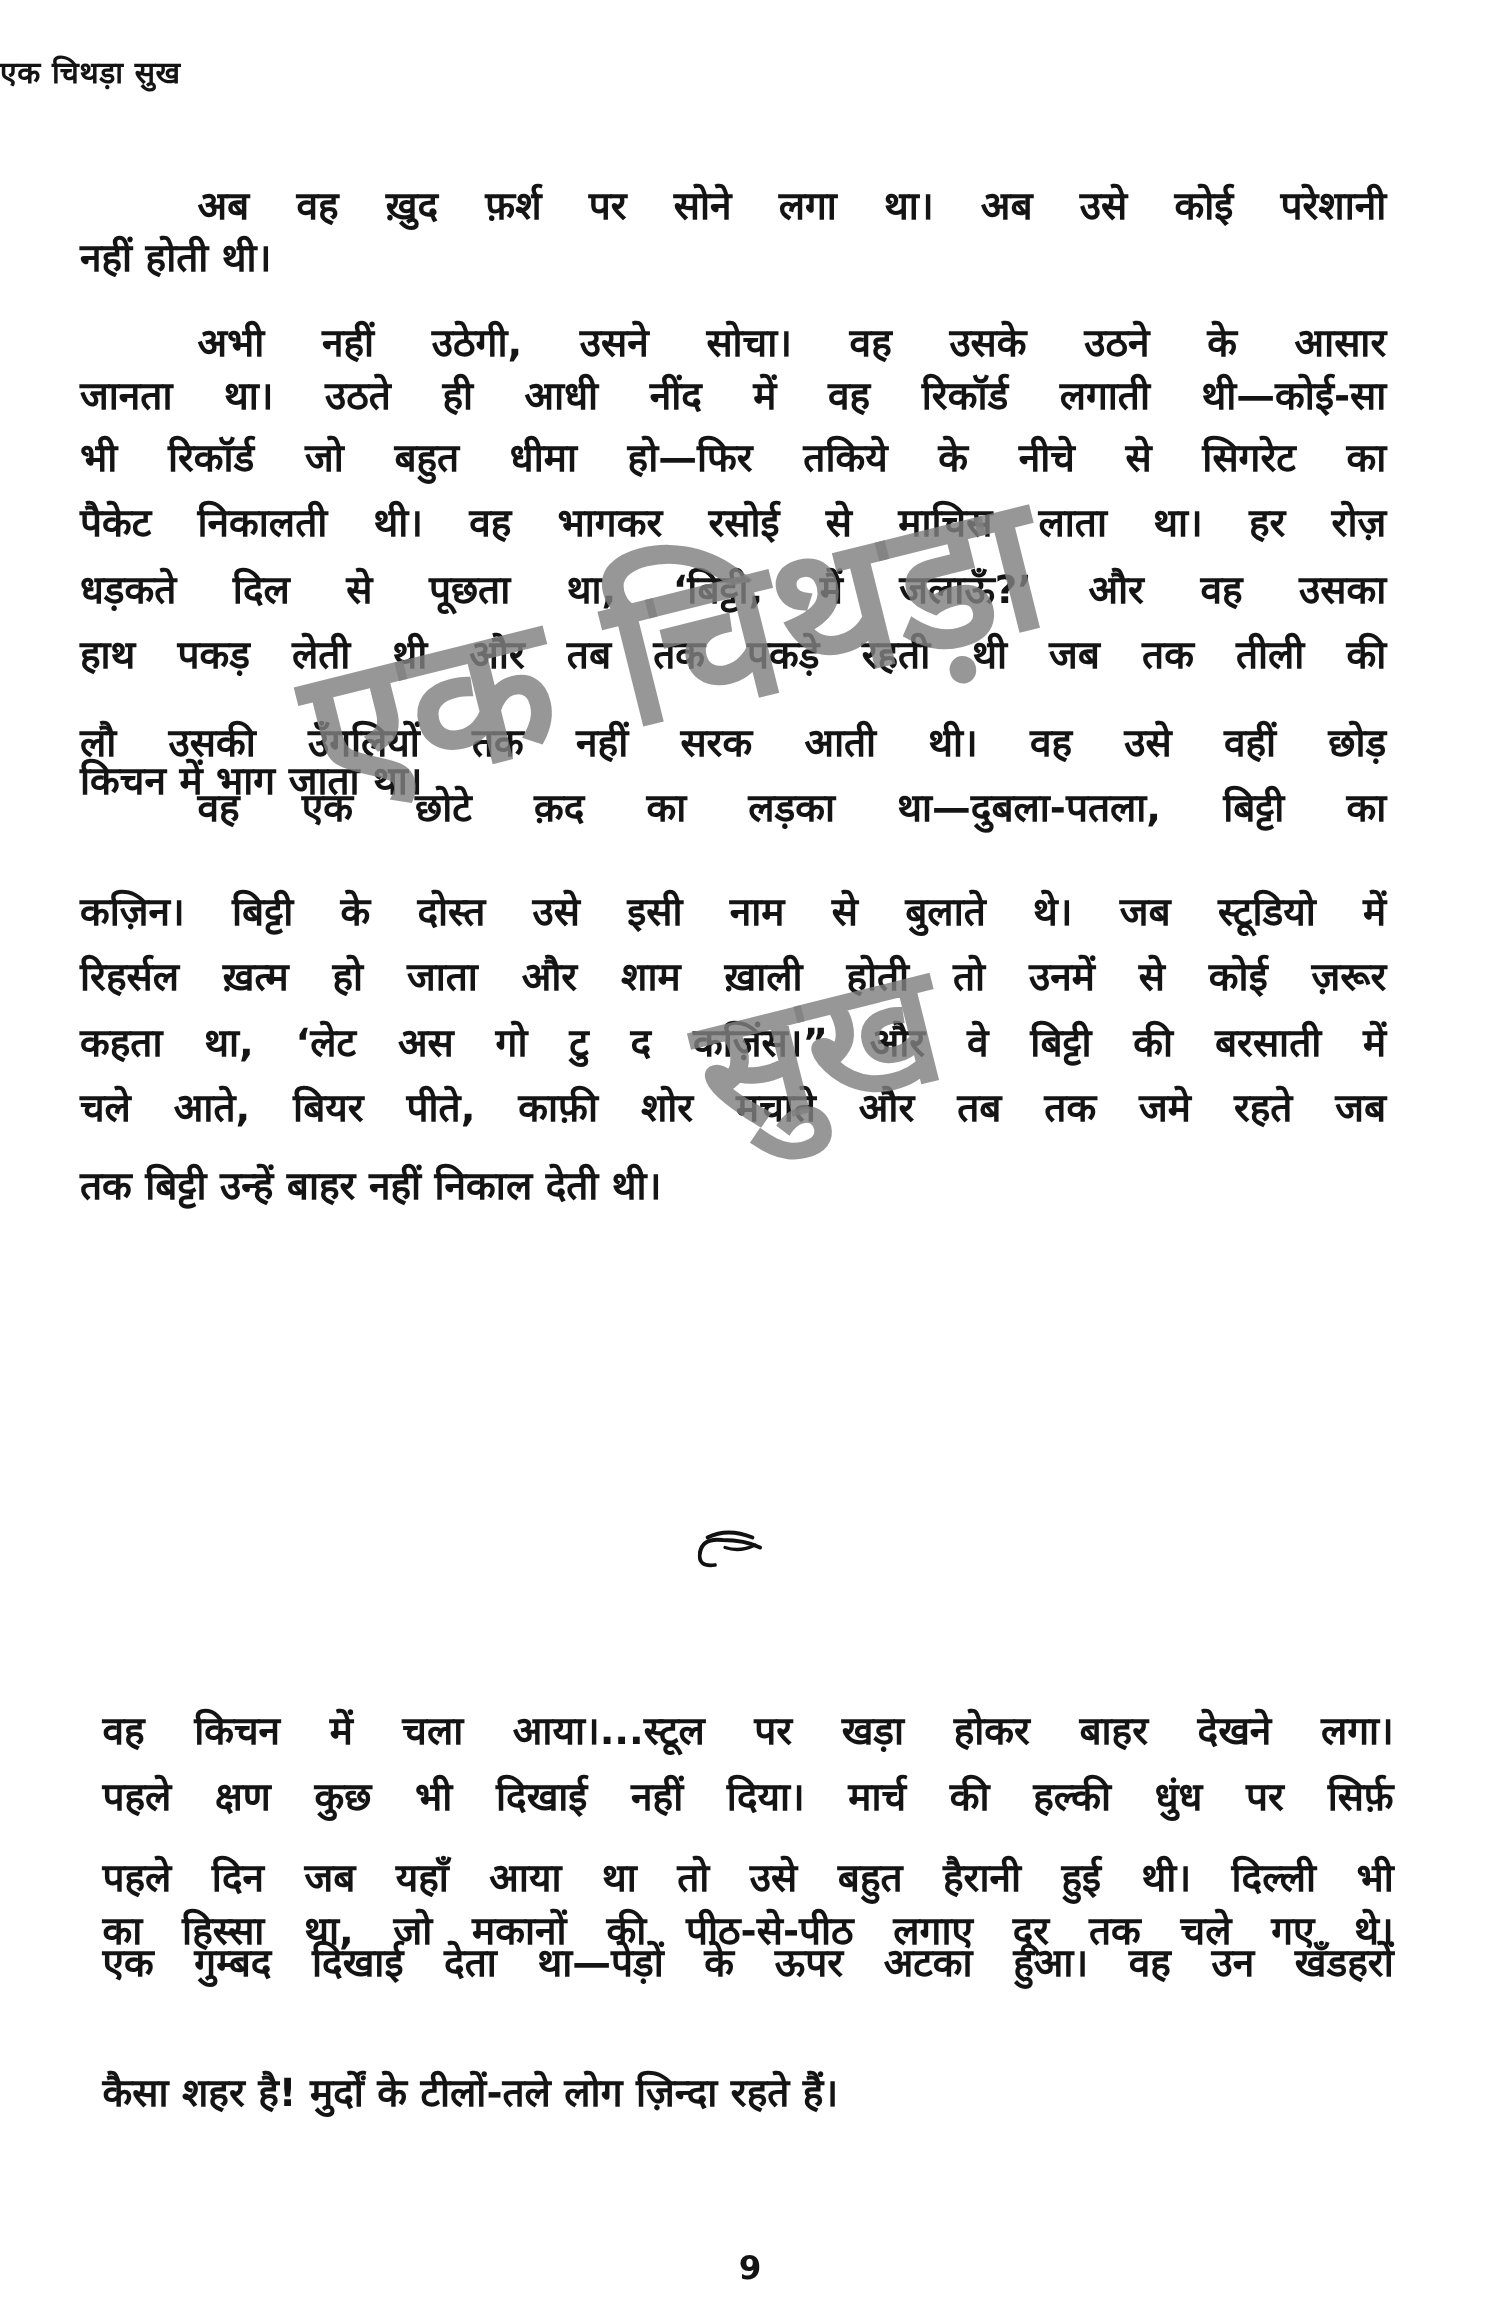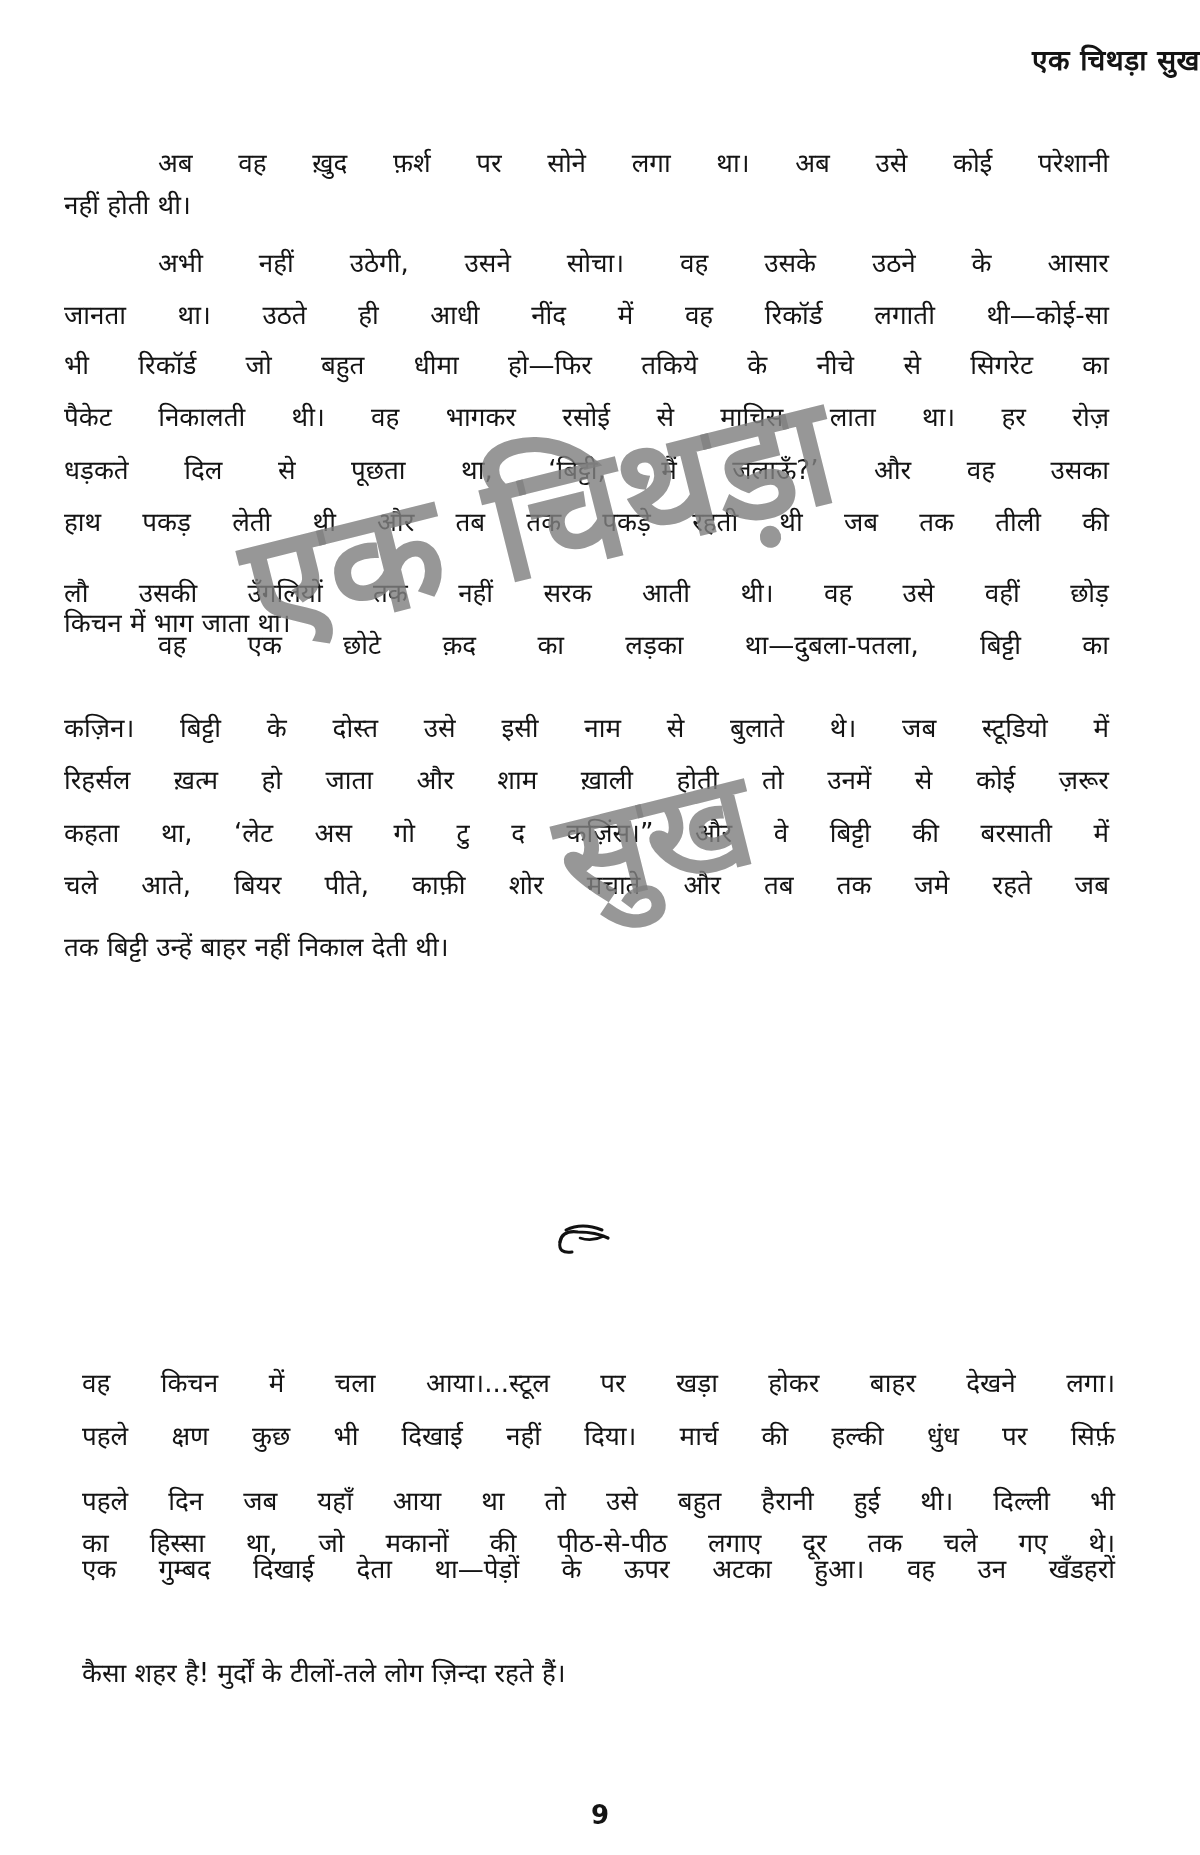--- a/index.html
+++ b/index.html
@@ -6,28 +6,28 @@
   body {
     width: 1200px; height: 1855px;
     background: #ffffff;
     position: relative;
     overflow: hidden;
     font-family: "DejaVu Sans", sans-serif;
     color: #141414;
   }
   .running-head {
     position: absolute; top: 40px; left: 0; width: 1200px;
-    text-align: right;
-    font-size: 28px; font-weight: bold;
+    text-align: left;
+    font-size: 24px; font-weight: bold;
     letter-spacing: 0.5px;
   }
   .line {
     position: absolute;
-    font-size: 26px;
-    font-weight: normal;
+    font-size: 31px;
+    font-weight: bold;
     white-space: nowrap;
     line-height: 1;
   }
   .sec1 .line { left: 64px; width: 1045px; }
   .sec1 .line.indent { left: 158px; width: 951px; }
   .sec2 .line { left: 82px; width: 1033px; }
   .justify { text-align: justify; text-align-last: justify; }
   .ornament {
     position: absolute; left: 552px; top: 1220px;
     width: 62px; height: 40px;
@@ -48,21 +48,21 @@
   .wm2 { left: 545px; top: 800px; font-size: 130px; transform: rotate(-14deg); transform-origin: left top; }
 </style>
 </head>
 <body>
 
 <div class="running-head">एक चिथड़ा सुख</div>
 
 <div class="sec1">
   <div class="line indent justify" style="top:150px">अब वह ख़ुद फ़र्श पर सोने लगा था। अब उसे कोई परेशानी</div>
   <div class="line" style="top:192px">नहीं होती थी।</div>
-  <div class="line indent justify" style="top:250px">अभी नहीं उठेगी, उसने सोचा। वह उसके उठने के आसार</div>
+  <div class="line indent justify" style="top:260px">अभी नहीं उठेगी, उसने सोचा। वह उसके उठने के आसार</div>
   <div class="line justify" style="top:302px">जानता था। उठते ही आधी नींद में वह रिकॉर्ड लगाती थी—कोई-सा</div>
   <div class="line justify" style="top:352px">भी रिकॉर्ड जो बहुत धीमा हो—फिर तकिये के नीचे से सिगरेट का</div>
   <div class="line justify" style="top:404px">पैकेट निकालती थी। वह भागकर रसोई से माचिस लाता था। हर रोज़</div>
   <div class="line justify" style="top:457px">धड़कते दिल से पूछता था, ‘बिट्टी, मैं जलाऊँ?’ और वह उसका</div>
   <div class="line justify" style="top:509px">हाथ पकड़ लेती थी और तब तक पकड़े रहती थी जब तक तीली की</div>
   <div class="line justify" style="top:580px">लौ उसकी उँगलियों तक नहीं सरक आती थी। वह उसे वहीं छोड़</div>
   <div class="line" style="top:610px">किचन में भाग जाता था।</div>
   <div class="line indent justify" style="top:632px">वह एक छोटे क़द का लड़का था—दुबला-पतला, बिट्टी का</div>
   <div class="line justify" style="top:715px">कज़िन। बिट्टी के दोस्त उसे इसी नाम से बुलाते थे। जब स्टूडियो में</div>
   <div class="line justify" style="top:767px">रिहर्सल ख़त्म हो जाता और शाम ख़ाली होती तो उनमें से कोई ज़रूर</div>

